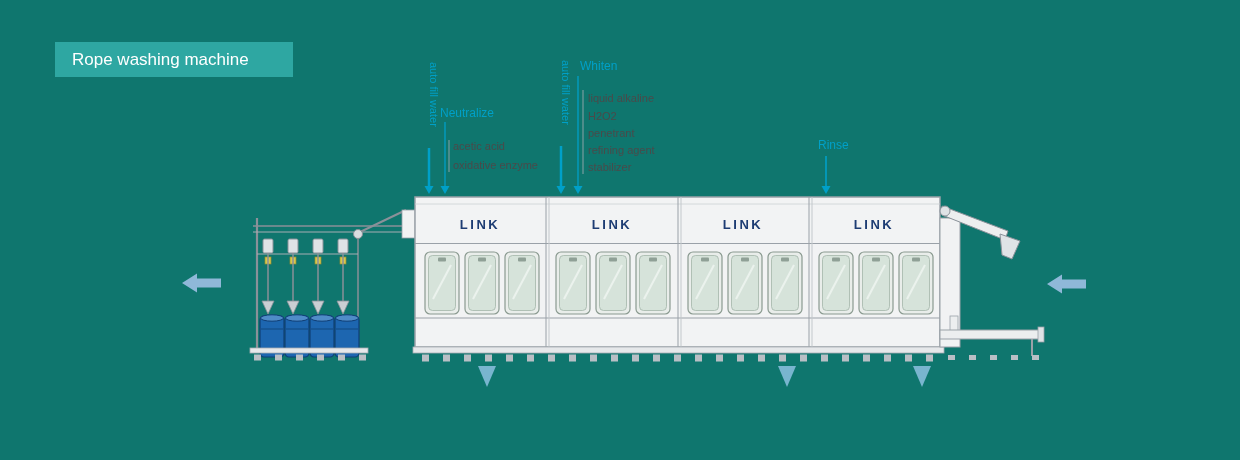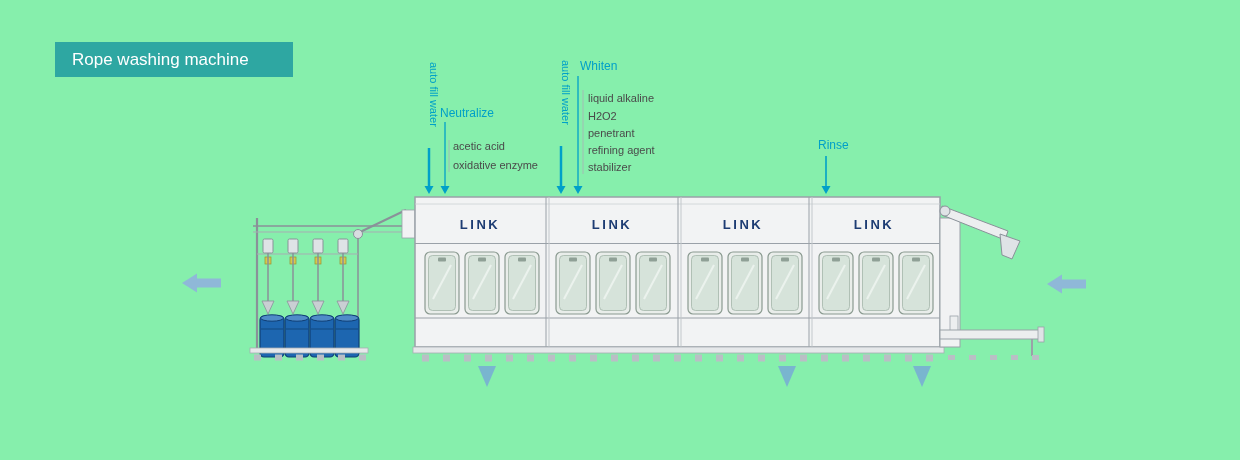--- a/index.html
+++ b/index.html
@@ -1,16 +1,16 @@
 <!DOCTYPE html>
 <html><head>
 <meta charset="utf-8">
 <style>
   html,body{margin:0;padding:0;background:#ffffff;}
-  #canvas{position:relative;width:1240px;height:460px;background:#86efac;overflow:hidden;
+  #canvas{position:relative;width:1240px;height:460px;background:#0f766e;overflow:hidden;
           font-family:"Liberation Sans",sans-serif;}
   svg text{font-family:"Liberation Sans",sans-serif;}
 </style>
 </head>
 <body>
 
 <div id="canvas">
 <svg width="1240" height="460" viewBox="0 0 1240 460">
 
   <defs>

